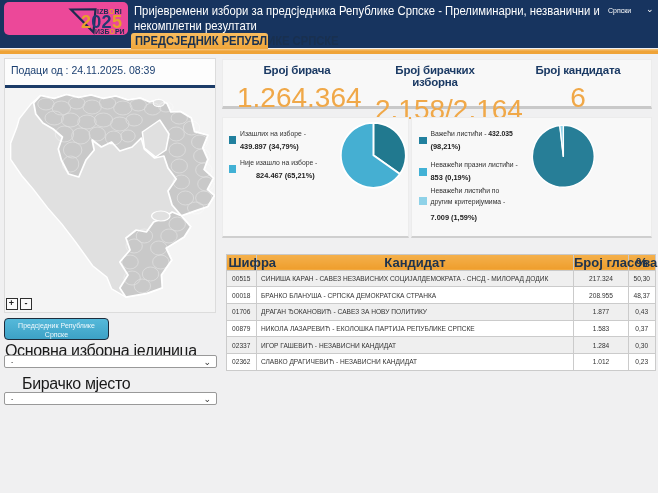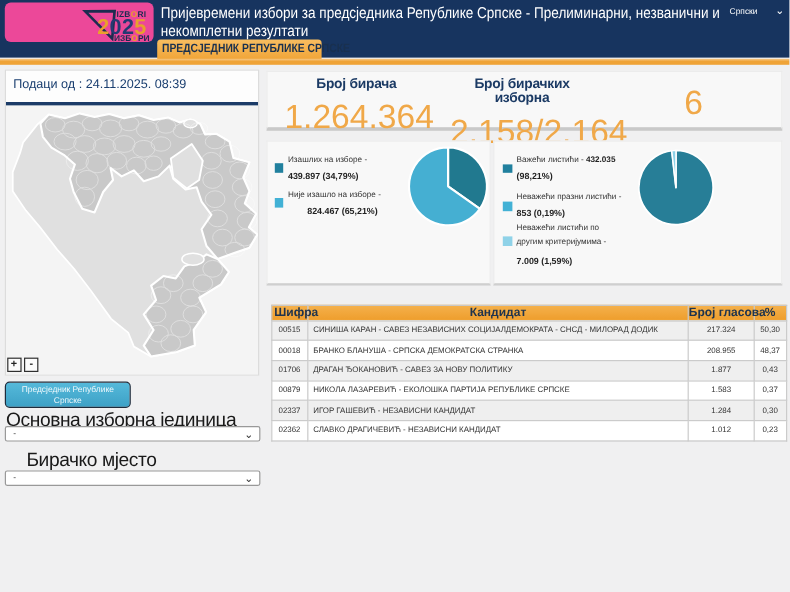--- a/index.html
+++ b/index.html
@@ -5,21 +5,21 @@
 <style>
   html,body{margin:0;padding:0;}
   body{width:658px;height:493px;overflow:hidden;background:#f0f0f1;font-family:"Liberation Sans",sans-serif;position:relative;}
   .abs{position:absolute;}
   
   #hdr{left:0;top:0;width:658px;height:48px;background:#17345f;}
   #logobox{left:4px;top:2px;width:124px;height:33px;background:#ec4899;border-radius:5px;}
   #title{left:134px;top:4px;width:540px;color:#ffffff;font-size:13px;line-height:14.5px;transform:scaleX(0.868);transform-origin:0 0;}
   #lang{left:608px;top:6.5px;color:#ffffff;font-size:7px;}
   #langchev{left:646px;top:4px;color:#ffffff;font-size:9px;}
-  #badge{left:131px;top:33px;width:137px;height:19px;border-radius:3px;background:linear-gradient(#f8bd60,#efa132);color:#19304f;font-size:10px;font-weight:bold;line-height:16px;white-space:nowrap;}
+  #badge{left:131px;top:33px;width:137px;height:19px;border-radius:3px;background:linear-gradient(#f8bd60,#efa132);color:#19304f;font-size:13px;font-weight:bold;line-height:16px;white-space:nowrap;}
   #badge span{display:inline-block;transform:scaleX(0.86);transform-origin:0 0;margin-left:3.5px;}
   #strip{left:0;top:49px;width:658px;height:5px;background:linear-gradient(#f6c887 0%,#efa337 45%,#efa337 100%);}
   
   #lpanel{left:4px;top:58px;width:212px;height:255px;background:#f4f4f4;border:1px solid #dcdcdc;box-sizing:border-box;}
   #datebar{left:0;top:0;width:210px;height:26px;background:#fdfdfd;}
   #datetxt{left:6px;top:5px;color:#1b3f70;font-size:10.5px;}
   #navybar{left:0;top:26px;width:210px;height:2.5px;background:#1c3c68;}
   #maparea{left:0;top:28.5px;width:210px;height:224.5px;background:#f4f4f4;}
   .zbtn{width:12px;height:12.5px;background:#fbfbfb;border:1.5px solid #2f2f2f;box-sizing:border-box;font-size:9px;line-height:9px;text-align:center;color:#222;font-weight:bold;}
   
@@ -34,21 +34,21 @@
   .slabel{color:#1b3a64;font-size:11.5px;font-weight:bold;letter-spacing:-0.2px;}
   .snum{color:#f0a848;font-size:28px;margin-top:11px;line-height:22px;}
   
   #chart1{left:222px;top:117px;width:187px;height:121px;}
   #chart2{left:411px;top:117px;width:241px;height:121px;}
   .lsq{width:7.5px;height:7.5px;}
   .ltx{font-size:6.8px;color:#333;white-space:nowrap;}
   .ltb{font-size:7.4px;color:#222;font-weight:bold;white-space:nowrap;}
   
   #tbl{left:225.5px;top:253.5px;border-collapse:collapse;table-layout:fixed;width:429px;font-size:6.6px;color:#333;}
-  #tbl th{background:linear-gradient(#f5b14c,#ee9e2d);color:#20344d;font-size:10px;font-weight:bold;height:12px;border:1px solid #c9c9c9;padding:0;white-space:nowrap;}
+  #tbl th{background:linear-gradient(#f5b14c,#ee9e2d);color:#20344d;font-size:13px;font-weight:bold;height:12px;border:1px solid #c9c9c9;padding:0;white-space:nowrap;}
   #tbl td{border:1px solid #cbcbcb;height:15.7px;padding:0;text-align:center;white-space:nowrap;}
   #tbl td.cand{text-align:left;padding-left:4px;}
   #tbl th:first-child{text-align:left;padding-left:2px;}
   #tbl tr.odd td{background:#efefef;}
   #tbl tr.even td{background:#ffffff;}
 </style>
 </head>
 <body>
   <div id="hdr" class="abs"></div>
   <div id="logobox" class="abs">
@@ -147,20 +147,21 @@
   <div id="stats" class="abs panel"></div>
   <div class="scol abs" style="left:237px;width:120px;">
     <div class="slabel">Број бирача</div>
     <div class="snum">1.264.364</div>
   </div>
   <div class="scol abs" style="left:375px;width:120px;">
     <div class="slabel">Број бирачких изборна</div>
     <div class="snum">2.158/2.164</div>
   </div>
   <div class="scol abs" style="left:518px;width:120px;">
+    <div class="slabel">Број кандидата</div>
     <div class="snum">6</div>
   </div>
 
   <div id="chart1" class="abs panel"></div>
   <div id="chart2" class="abs panel"></div>
 
   <div class="lsq abs" style="left:228.5px;top:136px;background:#21809e;"></div>
   <div class="ltx abs" style="left:240px;top:130px;">Изашлих на изборе -</div>
   <div class="ltb abs" style="left:240px;top:142px;">439.897 (34,79%)</div>
   <div class="lsq abs" style="left:228.5px;top:165px;background:#42b1d5;"></div>

